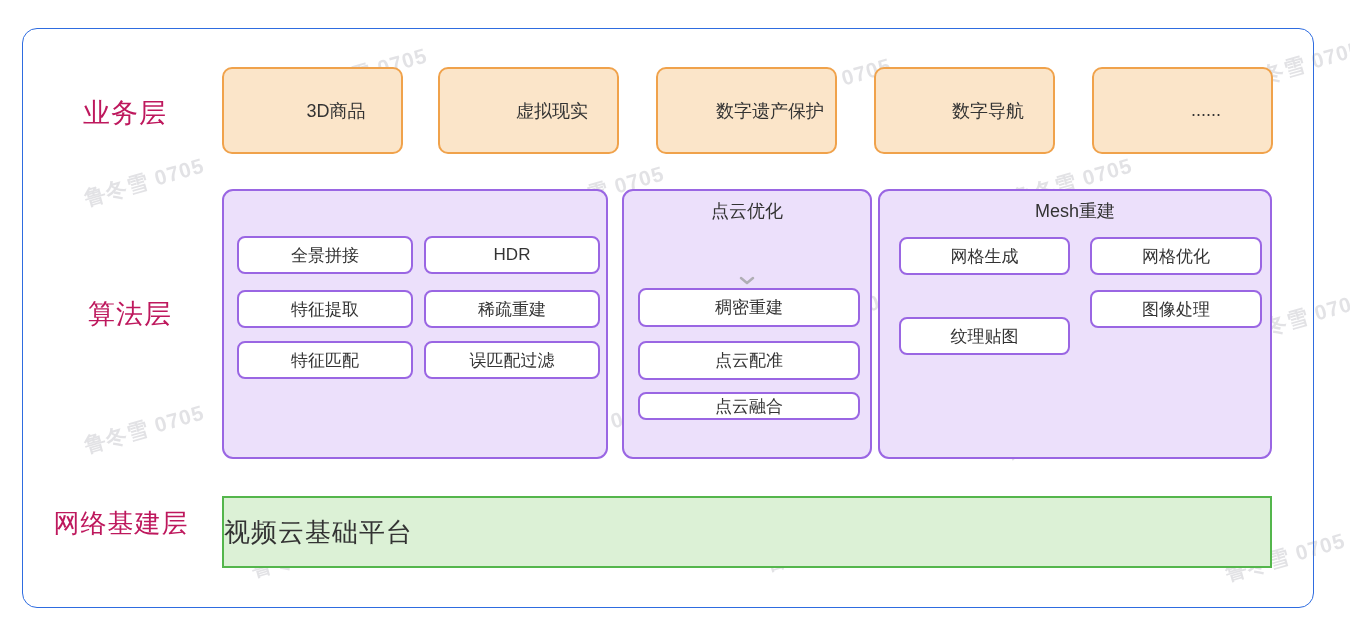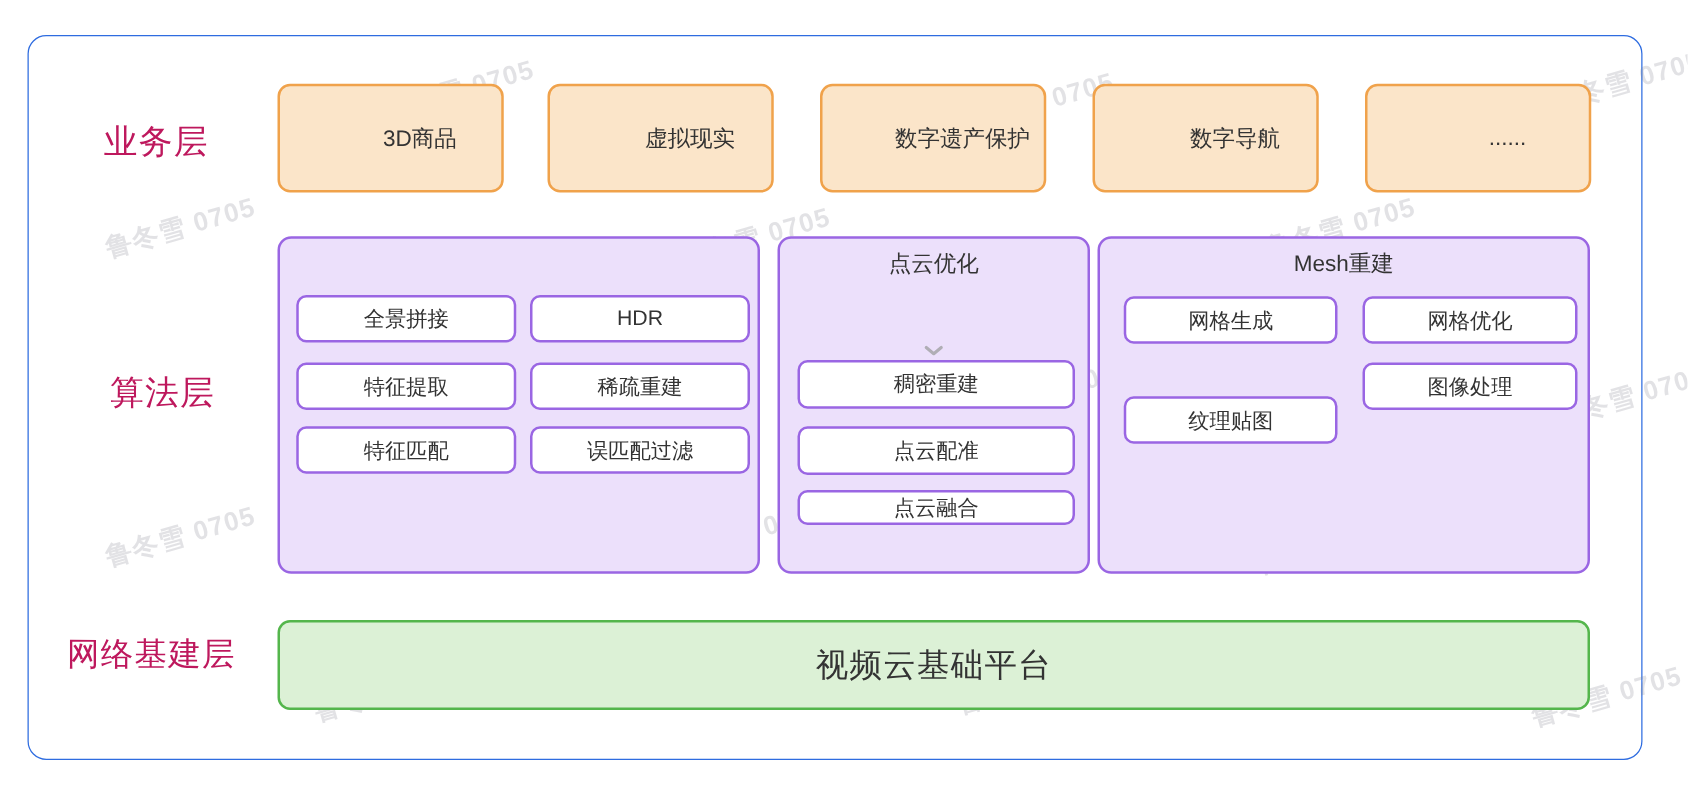--- a/index.html
+++ b/index.html
@@ -88,24 +88,23 @@
     display: flex;
     align-items: center;
     justify-content: center;
   }
   .infra-box {
     position: absolute;
     left: 222px; top: 496px;
     width: 1050px; height: 72px;
     background: var(--infra-fill, #dcf1d6);
     border: 2.5px solid var(--infra-border, #54b64c);
-    border-radius: 10px;
-    display: flex;
-    align-items: center;
-    justify-content: center;
+    border-radius: 0;
+    display: flex;
+    align-items: center;
     box-sizing: border-box;
   }
   .infra-box span {
     font-size: 26px;
     color: #333333;
     letter-spacing: 1px;
   }
   .wm {
     position: absolute;
     font-size: 21px;

